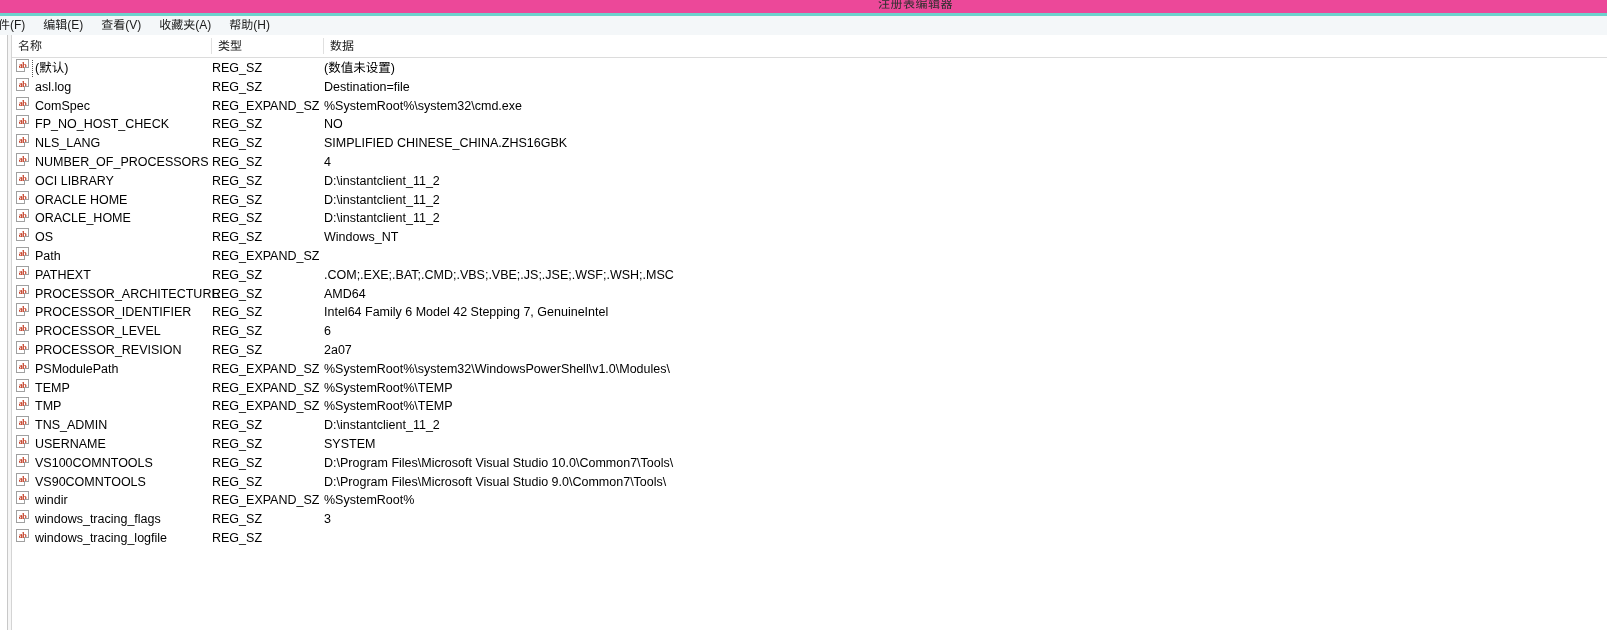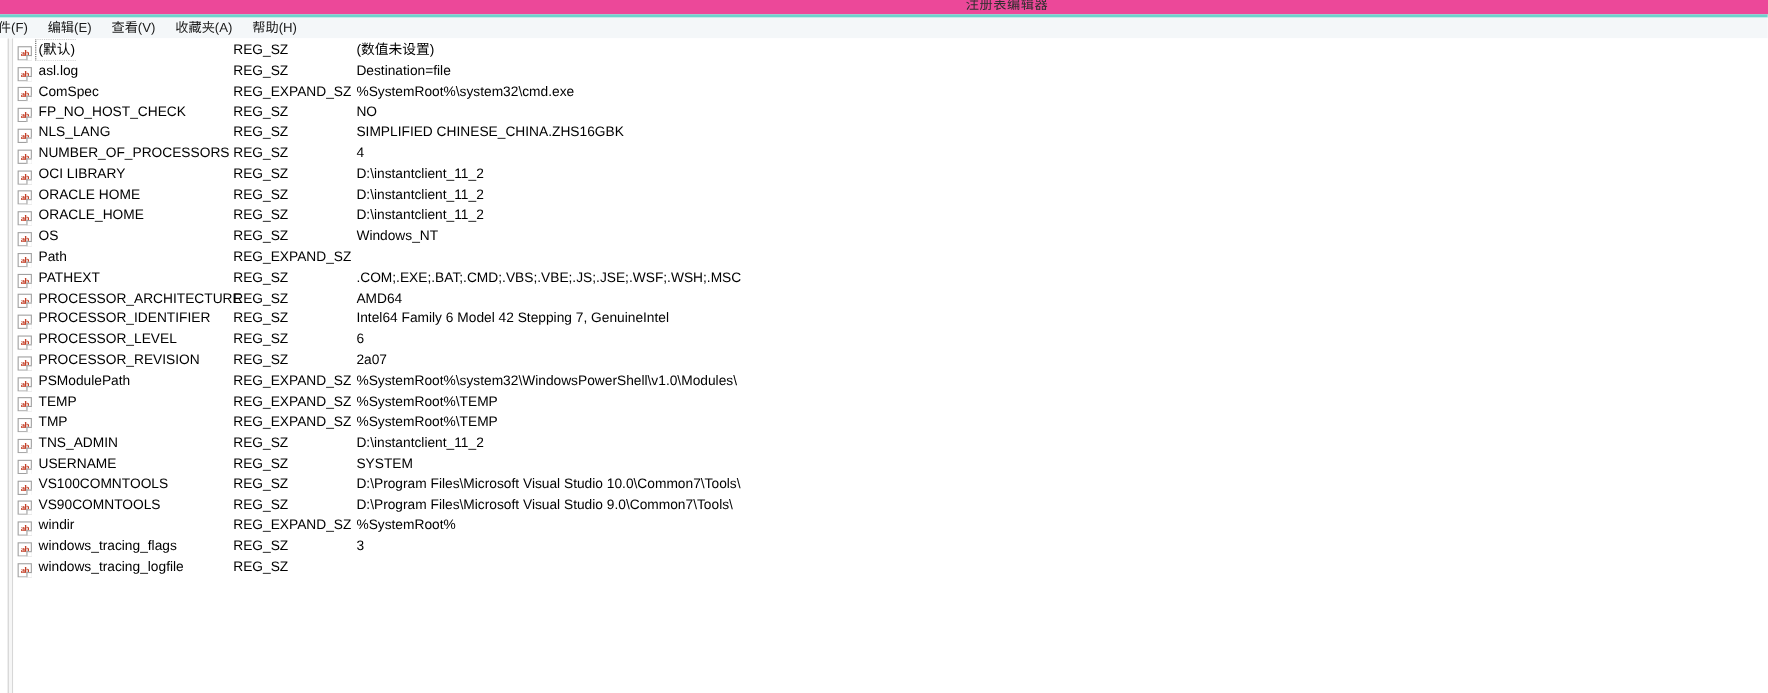--- a/index.html
+++ b/index.html
@@ -153,21 +153,21 @@
     white-space: nowrap;
     overflow: hidden;
   }
   .cell-name { left: 0px;   }
   .cell-type { left: 200px; }
   .cell-data { left: 312px; width: 1272px; text-overflow: ellipsis; }
 
   
   .cell-name {
     display: flex;
-    align-items: flex-end;
+    align-items: flex-start;
     gap: 4px;
     padding-left: 4px;
   }
   .ab-icon {
     flex: 0 0 auto;
     width: 13px;
     height: 13px;
     border: 1px solid #a0a0a0;
     background: #ffffff;
     font-size: 8px;
@@ -215,20 +215,25 @@
     <div class="menu-item">帮助(H)</div>
   </div>
 
 <div class="content">
 
   <div class="tree-pane"></div>
   <div class="splitter"></div>
 
   <div class="list-pane">
 
+    <div class="col-header" id="col-header">
+        <div class="col col-name"><span class="col-label">名称</span><div class="divider"></div></div>
+        <div class="col col-type"><span class="col-label">类型</span><div class="divider"></div></div>
+        <div class="col col-data"><span class="col-label">数据</span></div>
+      </div>
 
     <div class="rows" id="rows">
         <div class="row focused">
           <div class="cell cell-name">
             <span class="ab-icon">ab</span>
             <span class="name-label">(默认)</span>
           </div>
           <div class="cell cell-type">REG_SZ</div>
           <div class="cell cell-data">(数值未设置)</div>
         </div>

